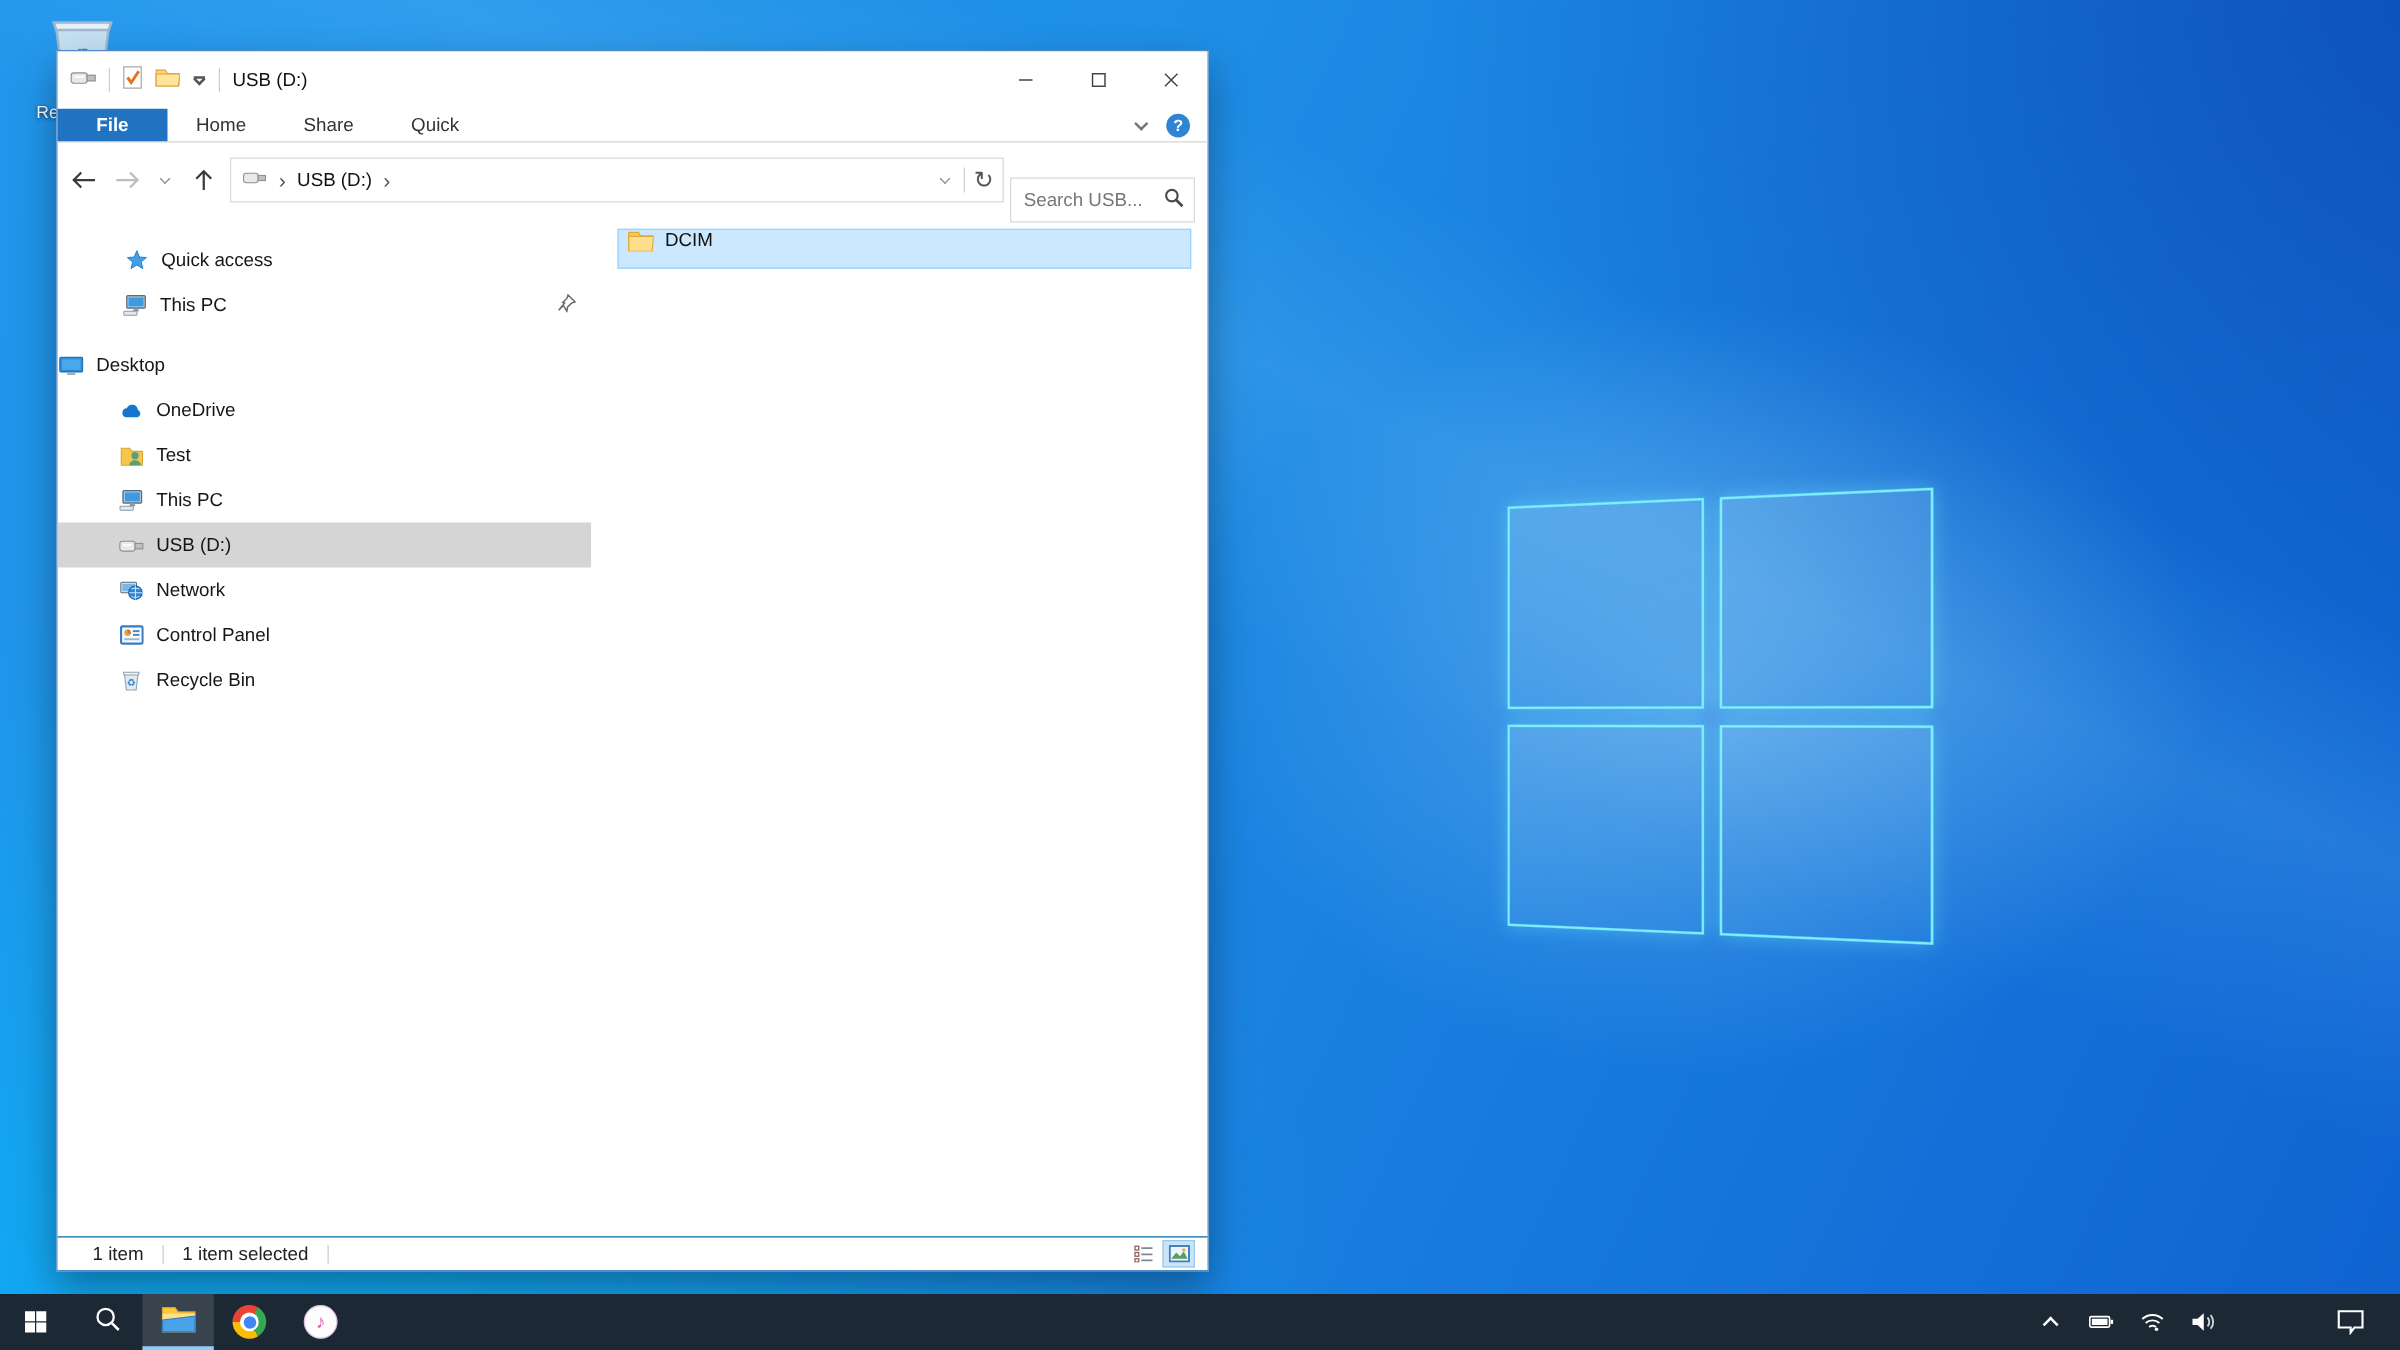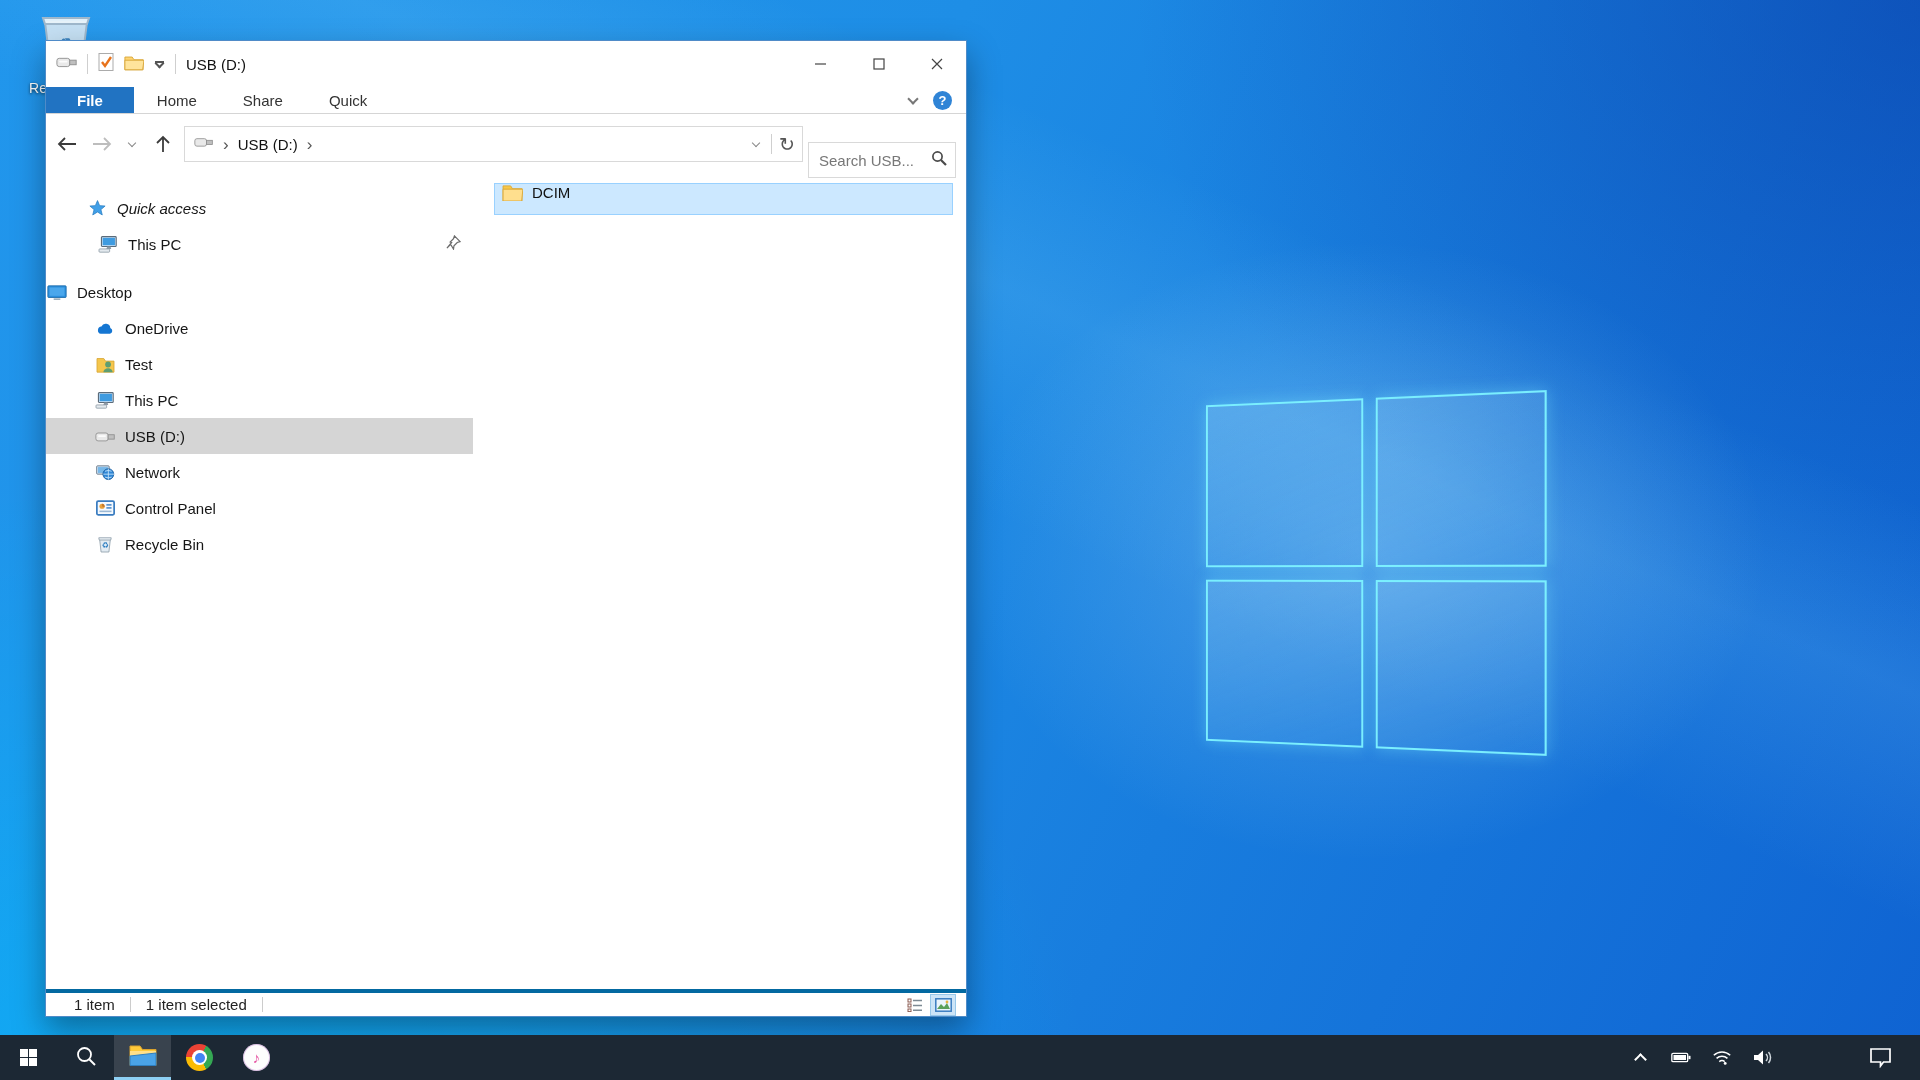--- a/index.html
+++ b/index.html
@@ -70,33 +70,33 @@
   .searchbox{width:148px;height:36px;border:1px solid #d9d9d9;display:flex;align-items:center;
     padding:0 8px;gap:4px;margin-top:32px;}
   .searchbox input{border:none;outline:none;flex:1;min-width:0;font-size:15px;
     font-family:inherit;color:#333;}
   .searchbox input::placeholder{color:#777;}
 
   .winbody{flex:1;display:flex;min-height:0;}
   .sidebar{width:427px;flex:0 0 auto;padding-top:16px;overflow:hidden;}
   .side-item{height:36px;display:flex;align-items:center;gap:9px;font-size:15px;color:#161616;}
   .side-item .ic{width:22px;display:flex;justify-content:center;flex:0 0 auto;}
-  .ind-qa-root{padding-left:40px;font-style:italic;}
+  .ind-qa-root{padding-left:52px;}
   .ind-qa-child{padding-left:51px;}
   .ind-root{}
   .ind-child{padding-left:48px;}
   .side-gap{height:12px;}
   .side-item.selected{background:#d5d5d5;}
   .pin{margin-left:auto;margin-right:12px;}
 
   .mainpane{flex:1;padding:9px 13px 0 21px;min-width:0;}
   .file-item{height:32px;display:flex;align-items:flex-start;gap:9px;background:#cce8ff;
     border:1px solid #99d1ff;padding-left:7px;font-size:15px;color:#111;}
 
-  .statusbar{height:27px;border-top:4px solid #0369a1;display:flex;align-items:center;
+  .statusbar{height:27px;border-top:1px solid #0369a1;display:flex;align-items:center;
     padding:0 10px 0 28px;font-size:15px;color:#222;flex:0 0 auto;}
   .status-sep{width:1px;height:15px;background:#ccc;margin:0 15px;}
   .view-toggles{margin-left:auto;display:flex;gap:2px;}
   .view-btn{width:26px;height:22px;display:flex;align-items:center;justify-content:center;
     border:1px solid transparent;}
   .view-btn.active{background:#cce4f7;border-color:#98c8ea;}
 
   
   .taskbar{position:fixed;left:0;bottom:0;width:1920px;height:45px;background:#1c2834;
     display:flex;align-items:stretch;z-index:10;}

